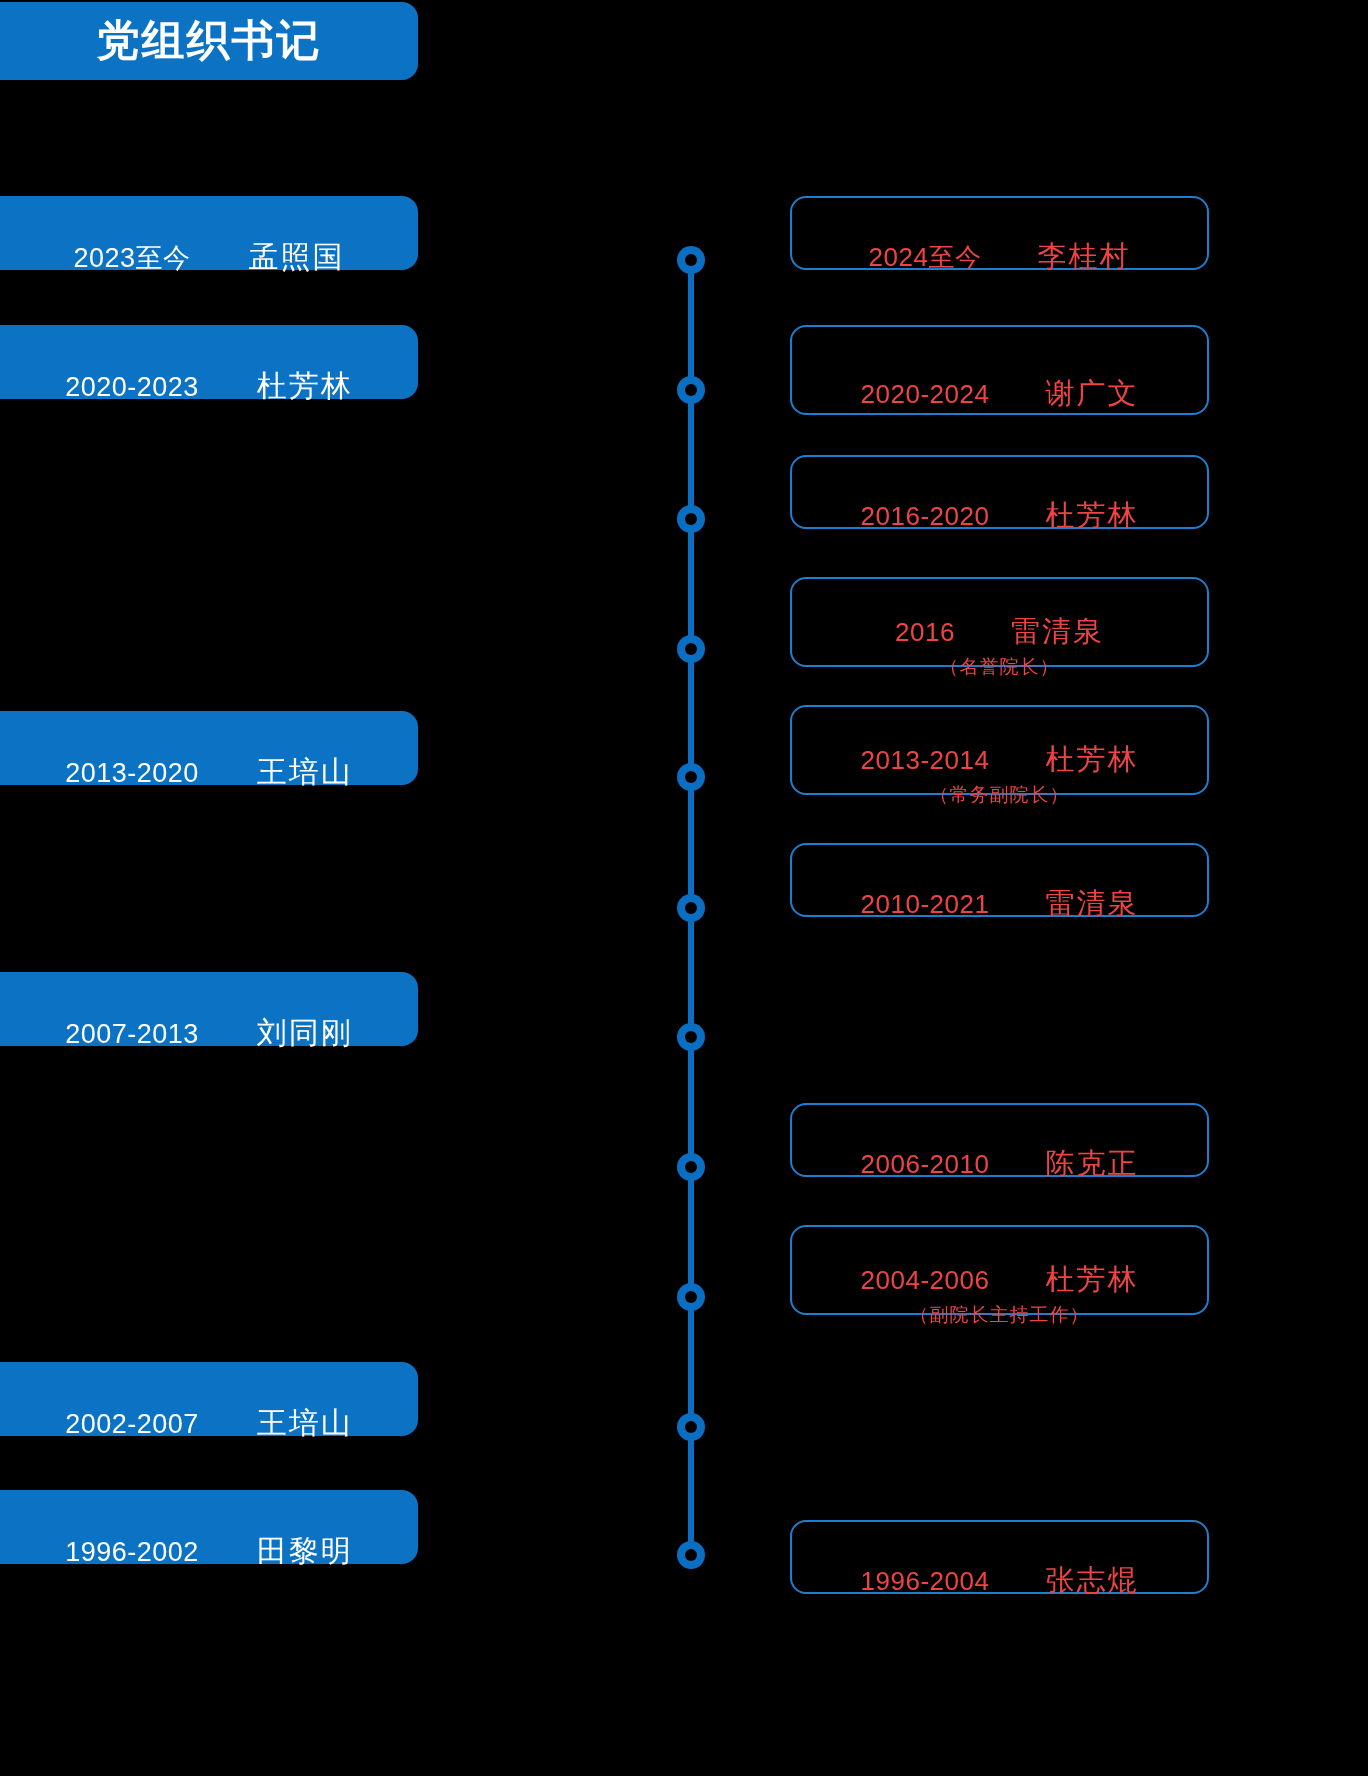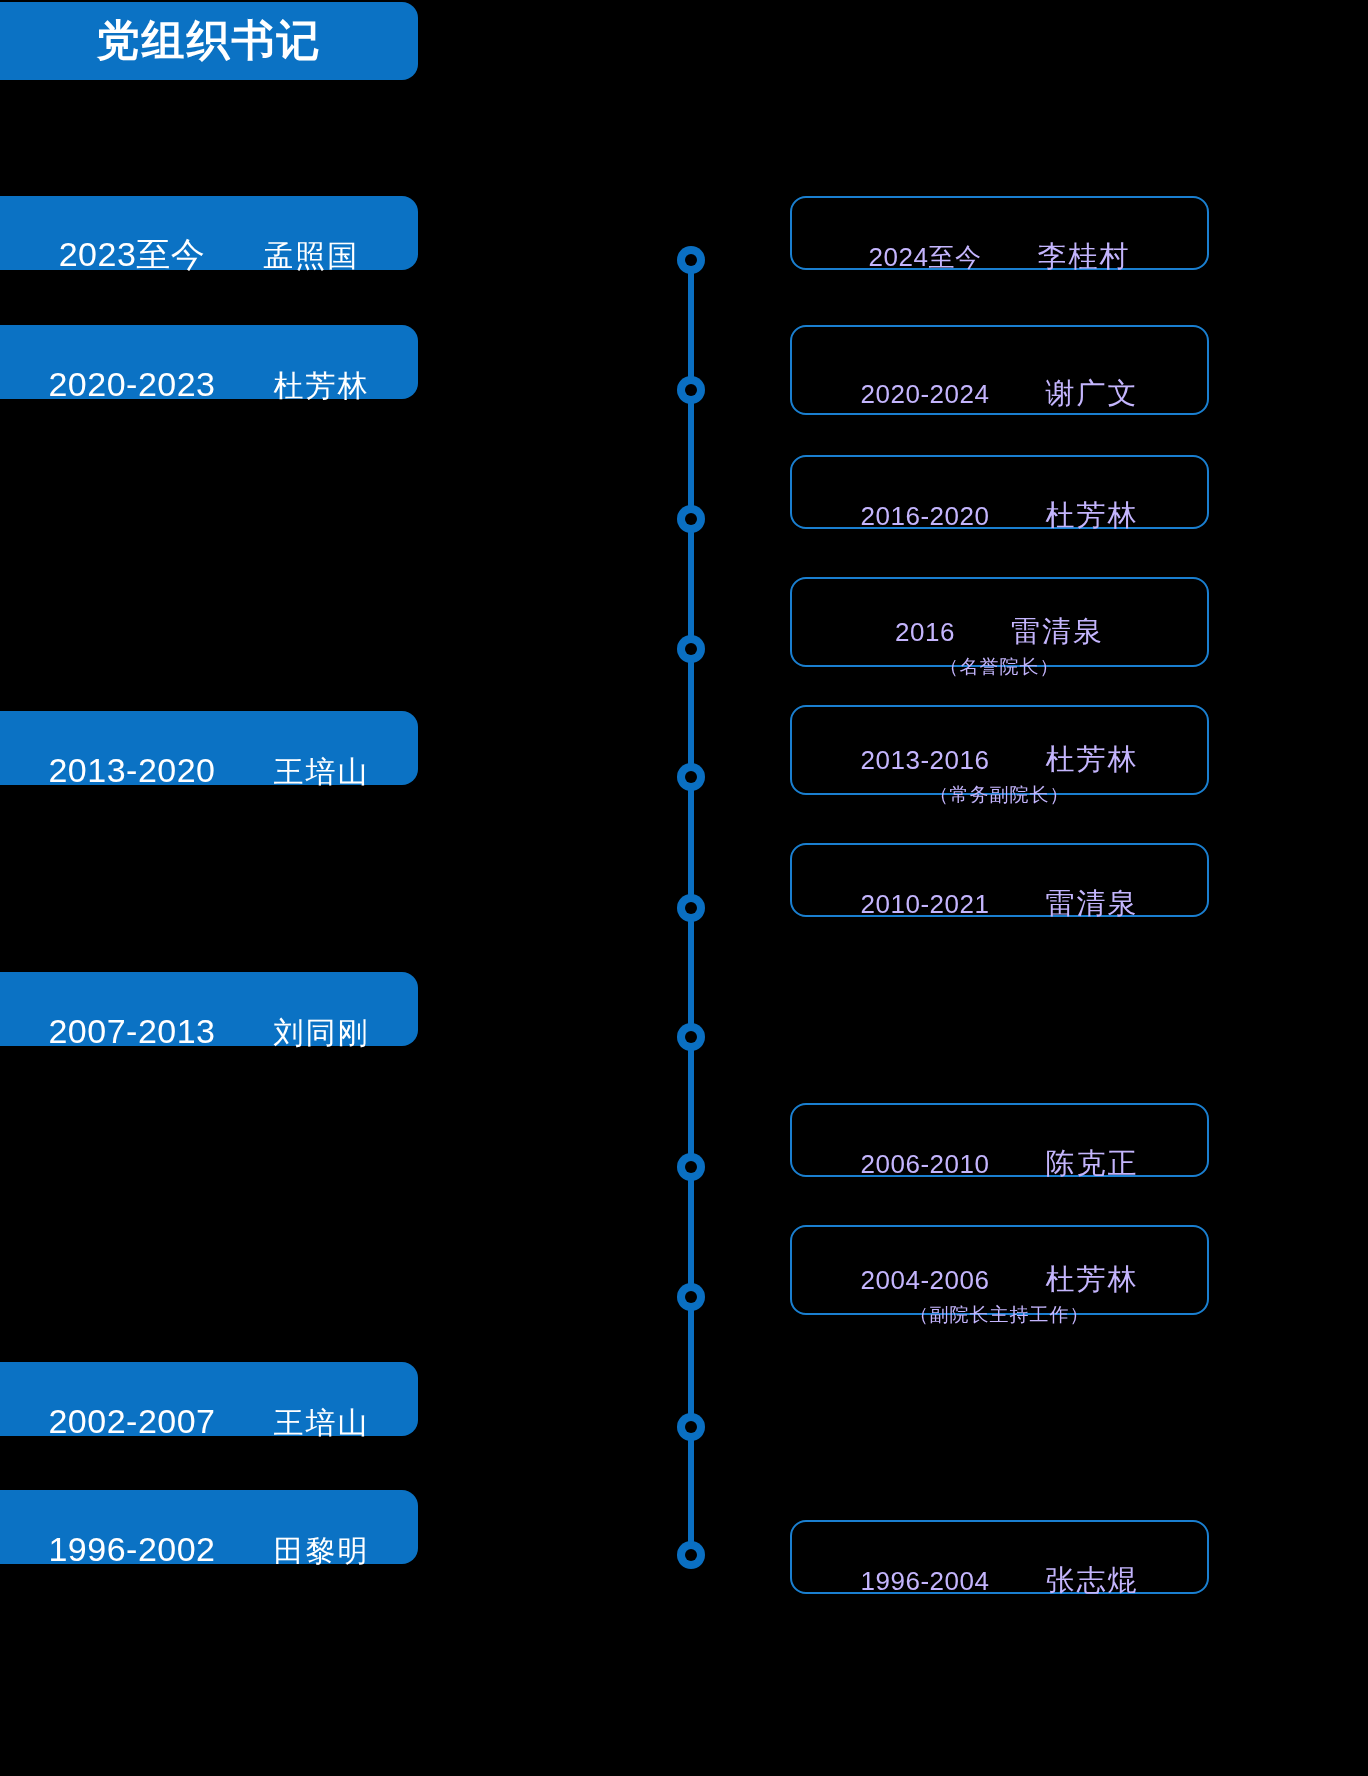--- a/index.html
+++ b/index.html
@@ -69,21 +69,21 @@
     flex-direction:column;
     align-items:center;
     justify-content:center;
     white-space:nowrap;
   }
   .card .row1{
     display:flex;align-items:baseline;justify-content:center;
     width:100%;
   }
   .card .period{
-    font-size:34px;
+    font-size:27px;
     letter-spacing:0.5px;
   }
   .card .name{
     font-size:30px;
     letter-spacing:2px;
     margin-top:48px;
   }
   .card .row2{
     font-size:28px;
     letter-spacing:1px;
@@ -97,21 +97,21 @@
     color:#ffffff;
     padding-left:18px;
   }
   .card-left .gap{width:58px;}
 
   
   .card-right{
     left:790px;width:419px;
     background:transparent;
     border:2.2px solid #1a7fd0;
-    color:#c4b5fd;
+    color:#ef4444;
   }
   .card-right .gap{width:56px;}
   .card-right .period{font-size:26px;}
   .card-right .name{font-size:29px;}
   .card-right .row2{font-size:19px;margin-top:2px;}
 </style>
 </head>
 <body>
 
 <div class="stage">
@@ -204,21 +204,21 @@
       <div class="card card-right" style="top: 577px; height: 90px;">
         <div class="row1">
           <span class="period">2016</span>
           <span class="gap"></span>
           <span class="name">雷清泉</span>
         </div>
         <div class="row2">（名誉院长）</div>
       </div>
       <div class="card card-right" style="top: 705px; height: 90px;">
         <div class="row1">
-          <span class="period">2013-2016</span>
+          <span class="period">2013-2014</span>
           <span class="gap"></span>
           <span class="name">杜芳林</span>
         </div>
         <div class="row2">（常务副院长）</div>
       </div>
       <div class="card card-right" style="top: 843px; height: 74px;">
         <div class="row1">
           <span class="period">2010-2021</span>
           <span class="gap"></span>
           <span class="name">雷清泉</span>

